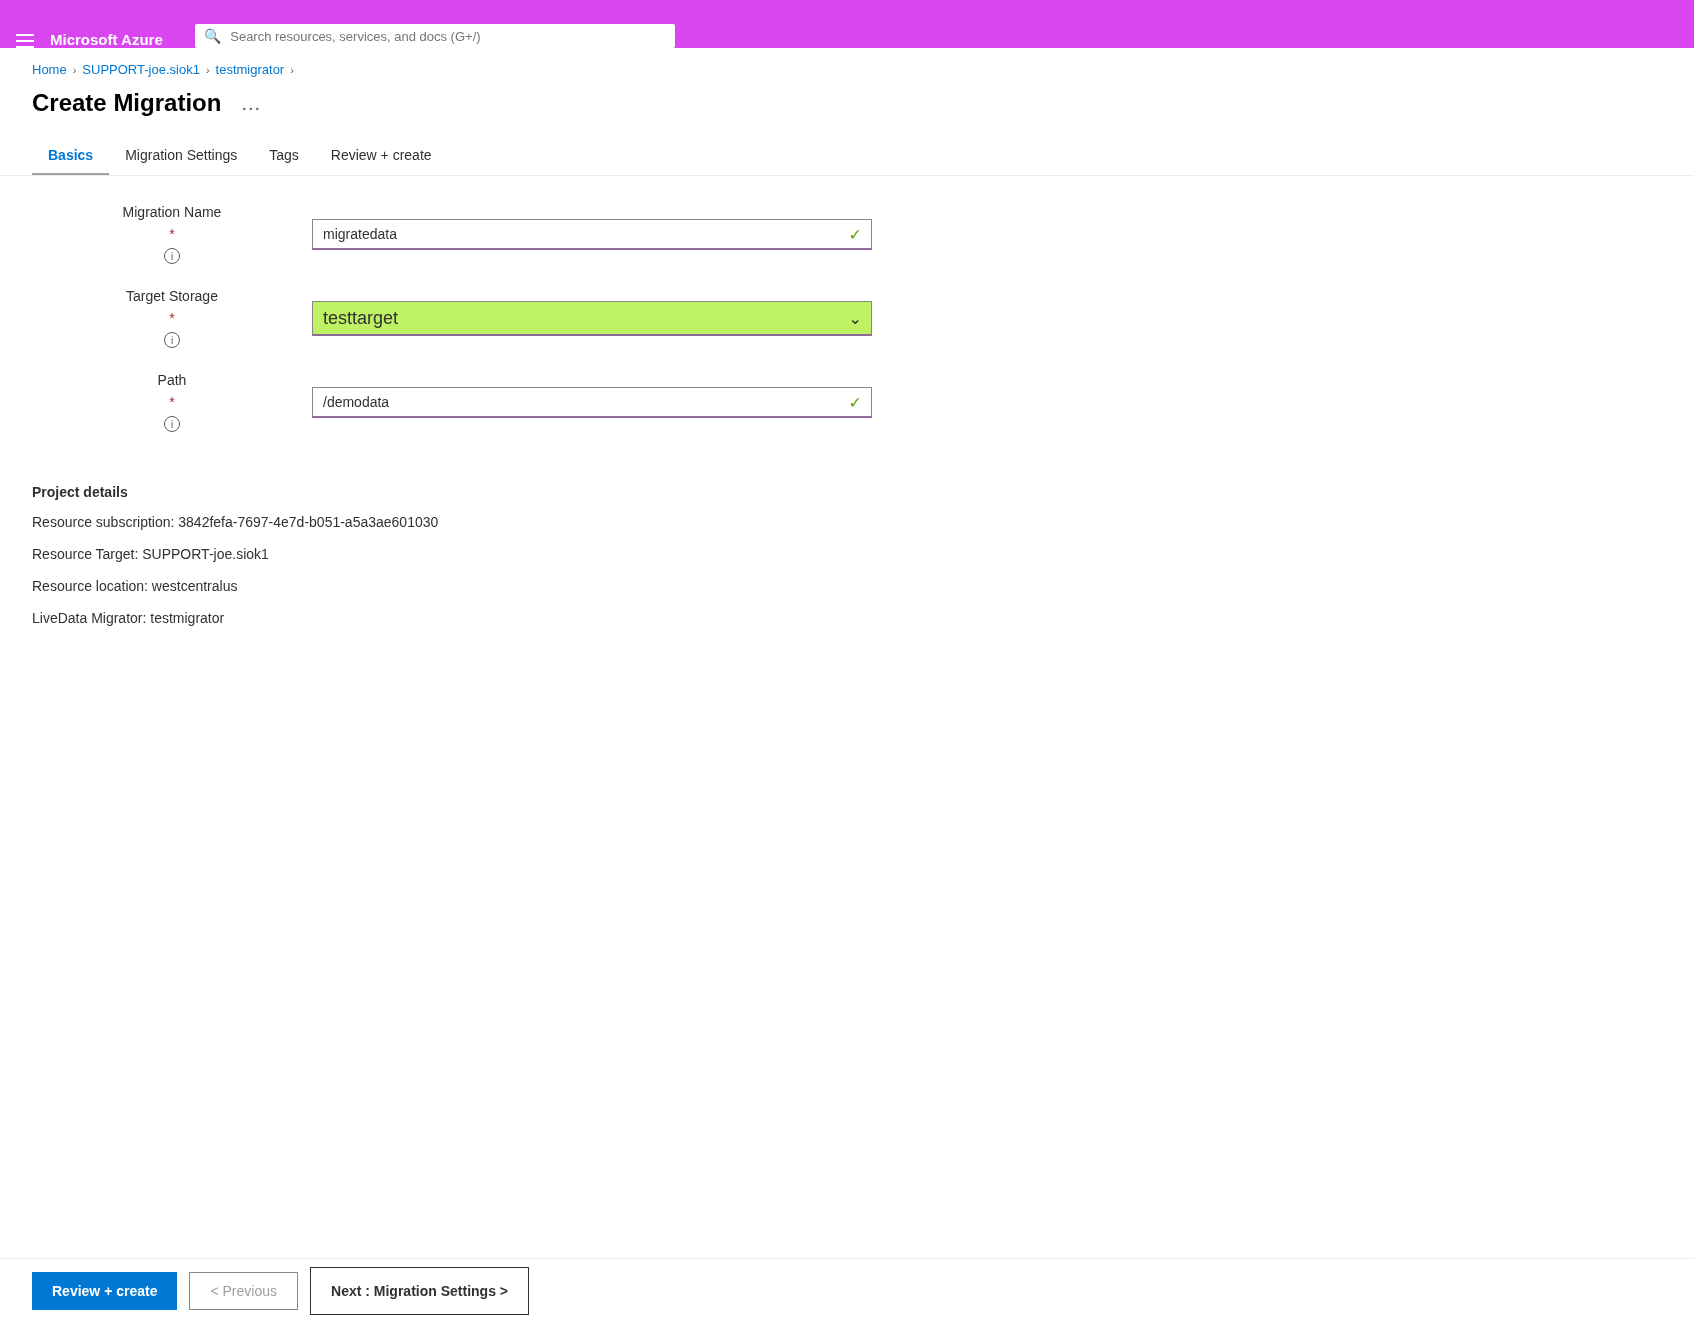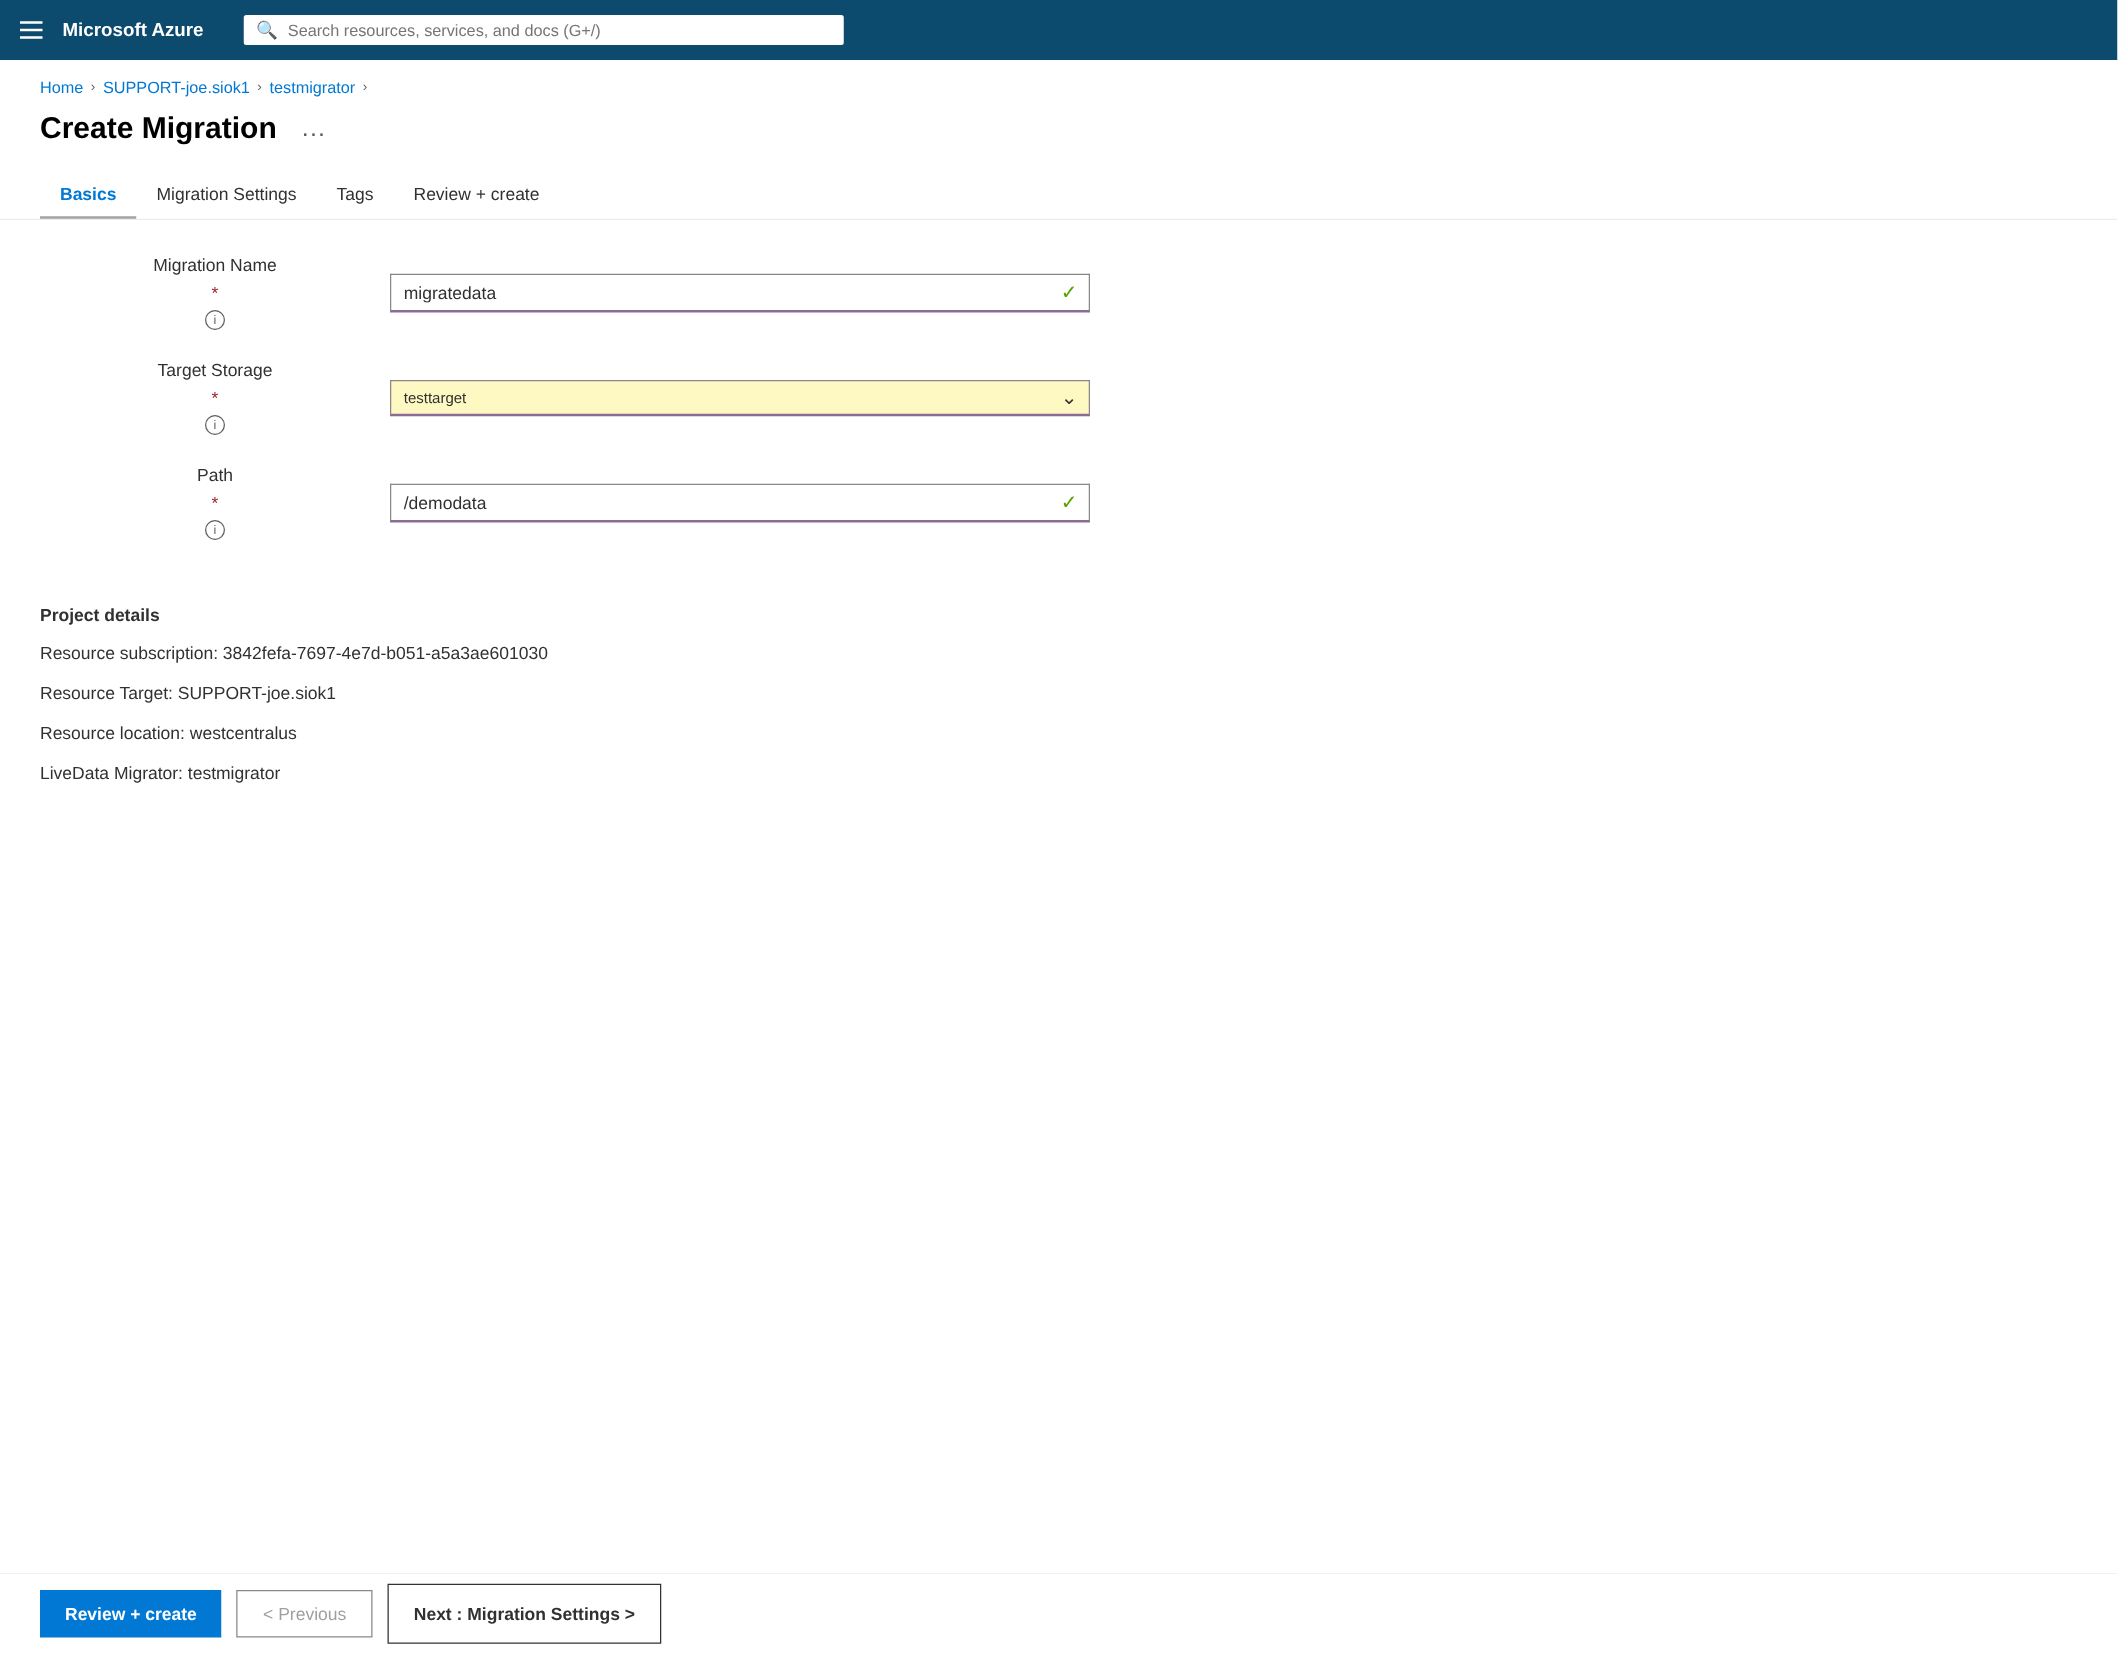--- a/index.html
+++ b/index.html
@@ -1,23 +1,23 @@
 <!DOCTYPE html>
 <html><head>
   <meta charset="utf-8">
   <style>
     * { box-sizing: border-box; margin: 0; padding: 0; }
     body { font-family: 'Segoe UI', Arial, sans-serif; font-size: 14px; color: #323130; background: #fff; }
 
     
     .topbar {
-      background: #0c4a6e;
+      background: #d946ef;
       height: 48px;
       display: flex;
-      align-items: center;
+      align-items: flex-end;
       padding: 0 16px;
       gap: 16px;
     }
     .topbar-menu-icon {
       color: #fff;
       font-size: 18px;
       cursor: pointer;
       display: flex;
       flex-direction: column;
       gap: 4px;
@@ -171,25 +171,25 @@
     }
     .select-wrapper {
       position: relative;
       width: 100%;
     }
     .select-wrapper select {
       width: 100%;
       border: 1px solid #8a8886;
       border-bottom: 2px solid #8c6b96;
       padding: 6px 32px 6px 10px;
-      font-size: 12px;
+      font-size: 18px;
       outline: none;
       border-radius: 0;
       appearance: none;
-      background: #fef9c3;
+      background: #bef264;
       color: #323130;
       cursor: pointer;
     }
     .select-arrow {
       position: absolute;
       right: 10px;
       top: 50%;
       transform: translateY(-50%);
       pointer-events: none;
       font-size: 16px;

